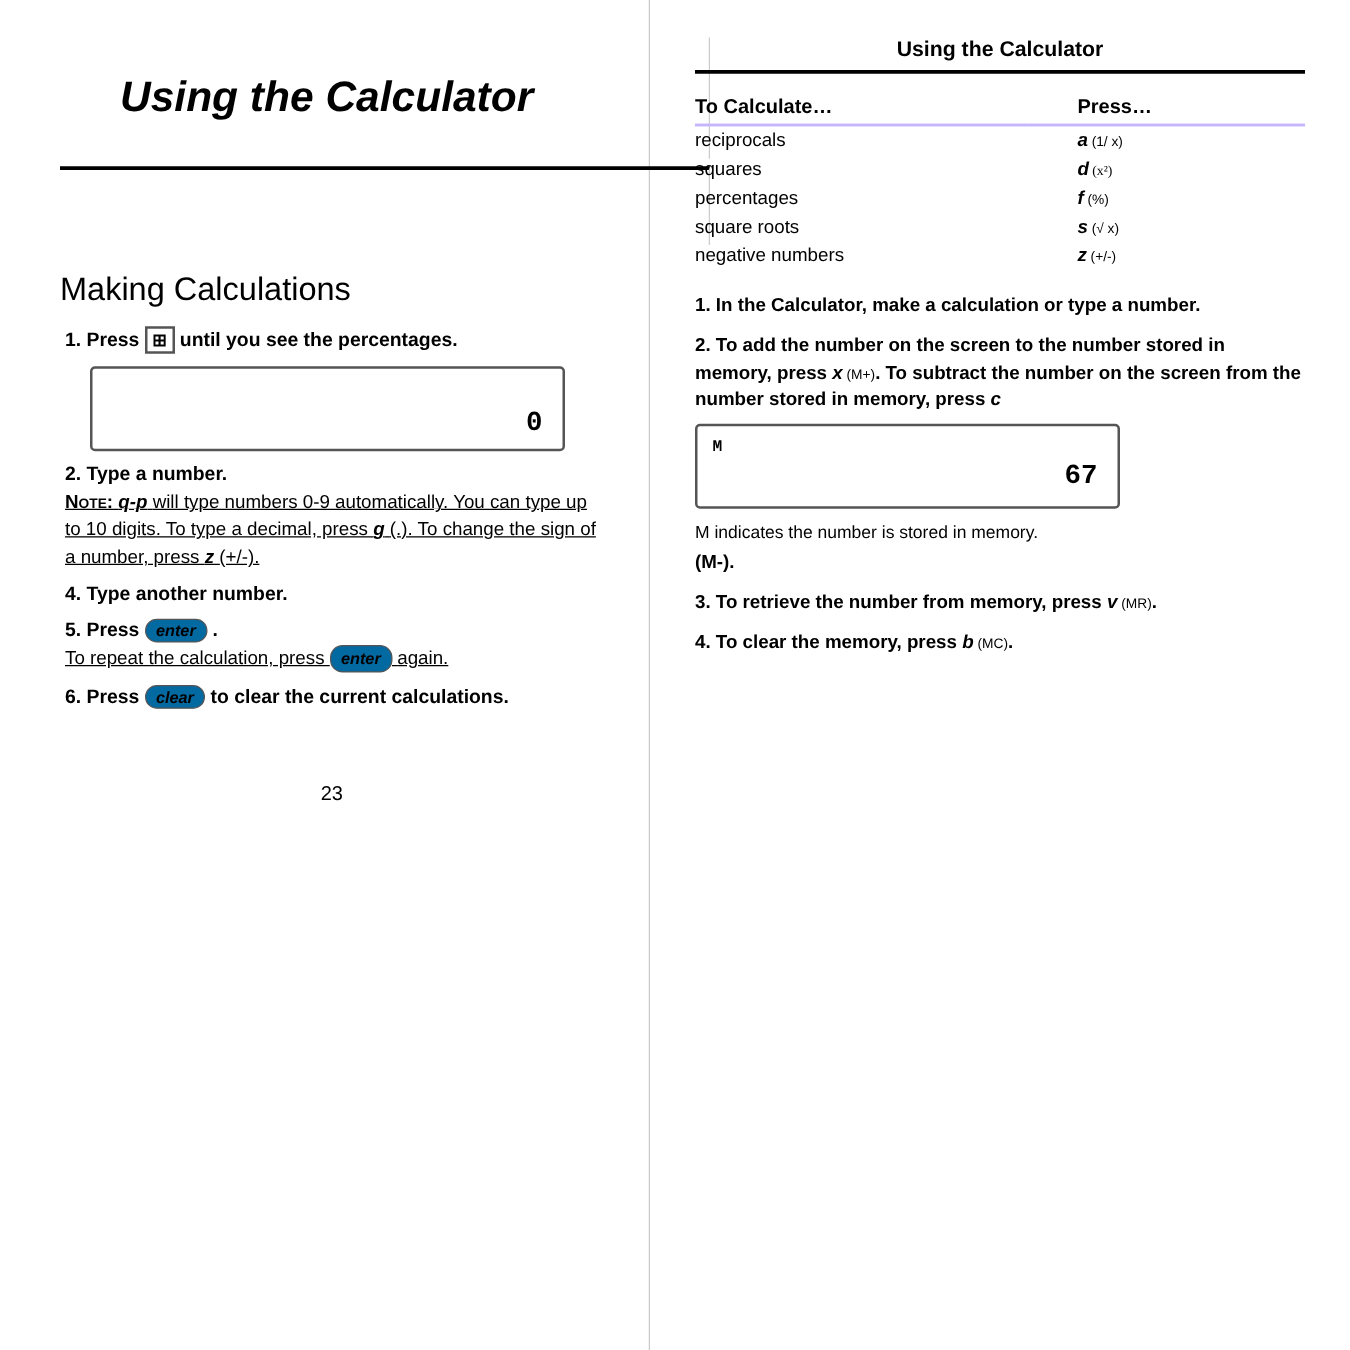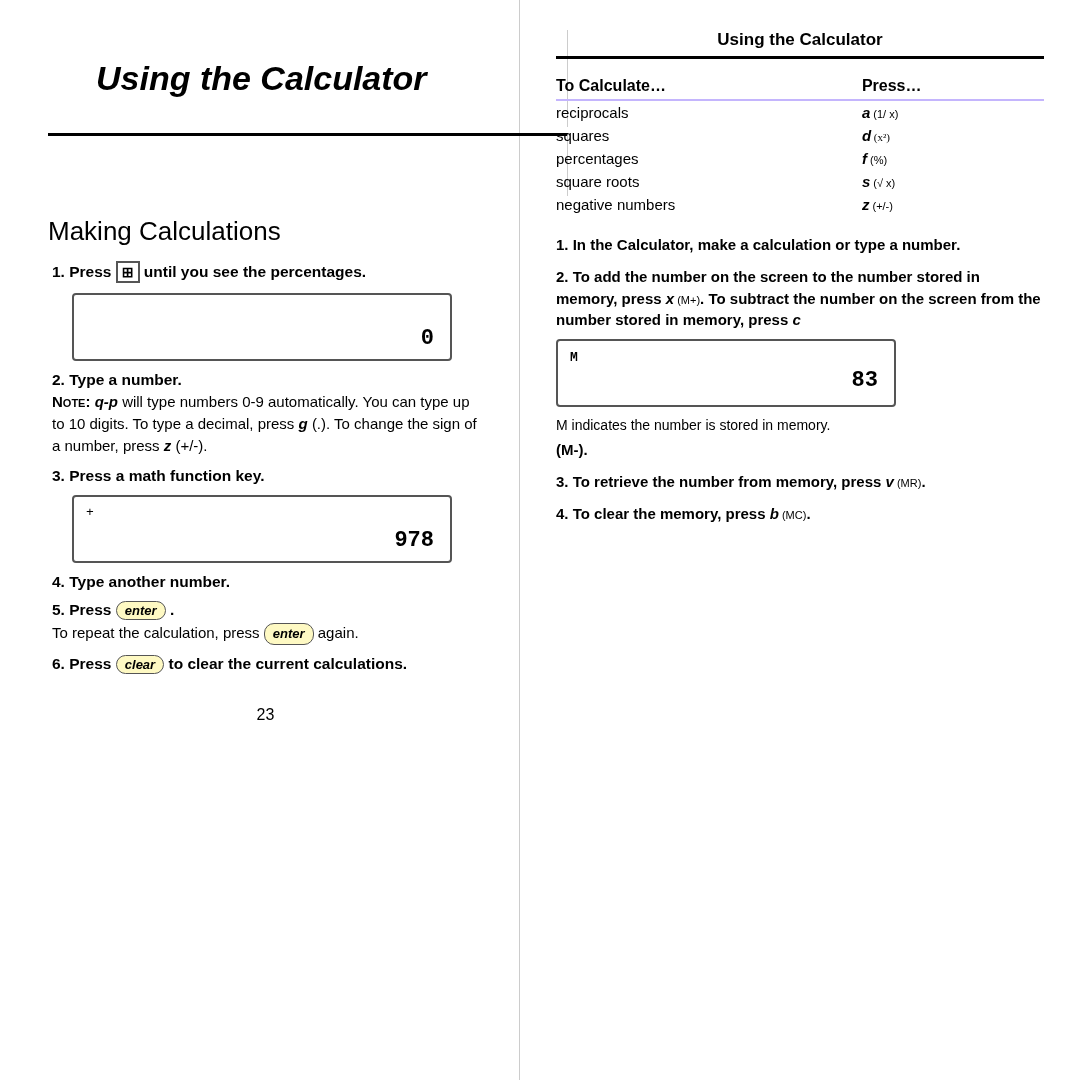--- a/index.html
+++ b/index.html
@@ -45,20 +45,21 @@
       padding-left: 4px;
     }
     .step-bold {
       font-weight: bold;
       font-size: 15.5px;
     }
     .step-text {
       font-size: 15px;
       line-height: 1.45;
       margin-top: 2px;
+      text-decoration: underline;
     }
     .note-bold {
       font-weight: 900;
       font-variant: small-caps;
     }
     .italic-bold {
       font-weight: bold;
       font-style: italic;
     }
     
@@ -94,21 +95,21 @@
       font-family: 'Courier New', monospace;
       font-weight: bold;
     }
     .key-button {
       display: inline-block;
       border: 1.5px solid #555;
       border-radius: 10px;
       padding: 1px 8px;
       font-size: 13px;
       font-family: Arial, sans-serif;
-      background: #fef9c3;
+      background: #0369a1;
       white-space: nowrap;
     }
     .key-button-italic {
       font-style: italic;
       font-weight: bold;
     }
 
     
     .right-col {
       width: 560px;
@@ -204,32 +205,20 @@
         <span> </span>
         <span class="italic-bold">q-p</span>
         <span> will type numbers 0-9 automatically. You can type up to 10 digits. To type a decimal, press </span>
         <span class="italic-bold">g</span>
         <span> (.). To change the sign of a number, press </span>
         <span class="italic-bold">z</span>
         <span> (+/-).</span>
       </div>
     </div>
 
-    <div class="step">
-      <span class="step-bold">
-        <span>3.</span>
-        <span> </span>
-        <span>Press a math function key.</span>
-      </span>
-      
-      <div class="calc-display">
-        <span class="plus-sign">+</span>
-        <span class="digit">978</span>
-      </div>
-    </div>
 
     <div class="step">
       <span class="step-bold">
         <span>4.</span>
         <span> </span>
         <span>Type another number.</span>
       </span>
     </div>
 
     <div class="step">
@@ -253,21 +242,21 @@
         <span>6.</span>
         <span> </span>
         <span>Press</span>
         <span> </span>
         <span class="key-button key-button-italic">clear</span>
         <span> </span>
         <span>to clear the current calculations.</span>
       </span>
     </div>
 
-    <div style="position:relative; margin-top: 32px; text-align: center;">
+    <div style="position:relative; margin-top: 60px; text-align: center;">
       <span style="font-size:16px;">23</span>
     </div>
   </div>
 
   <div class="right-col">
     <div class="col-header">Using the Calculator</div>
     <div class="title-underline"></div>
 
     <table class="calc-table">
       <thead>
@@ -304,21 +293,21 @@
     <div class="right-step">
       <span class="right-step-bold">1. In the Calculator, make a calculation or type a number.</span>
     </div>
 
     <div class="right-step">
       <span class="right-step-bold">2. To add the number on the screen to the number stored in memory, press <span class="italic-bold">x</span><span style="font-size:11px; font-style:normal; font-weight:normal;"> (M+)</span>. To subtract the number on the screen from the number stored in memory, press <span class="italic-bold">c</span></span>
       <div style="margin-top:4px;">
 
         <div class="calc-display" style="width:340px; height:68px; margin: 8px 0 8px 0;">
           <span class="m-indicator">M</span>
-          <span class="digit">83</span>
+          <span class="digit">67</span>
         </div>
         <div style="font-size:14px; margin-top:2px;">M indicates the number is stored in memory.</div>
       </div>
       <div style="margin-top: 4px;">
         <span style="font-size:15px;"><span class="right-step-bold">(M-).</span></span>
       </div>
     </div>
 
     <div class="right-step">
       <span class="right-step-bold">3. To retrieve the number from memory, press <span class="italic-bold">v</span><span style="font-size:11px; font-weight:normal; font-style:normal;"> (MR)</span>.</span>

